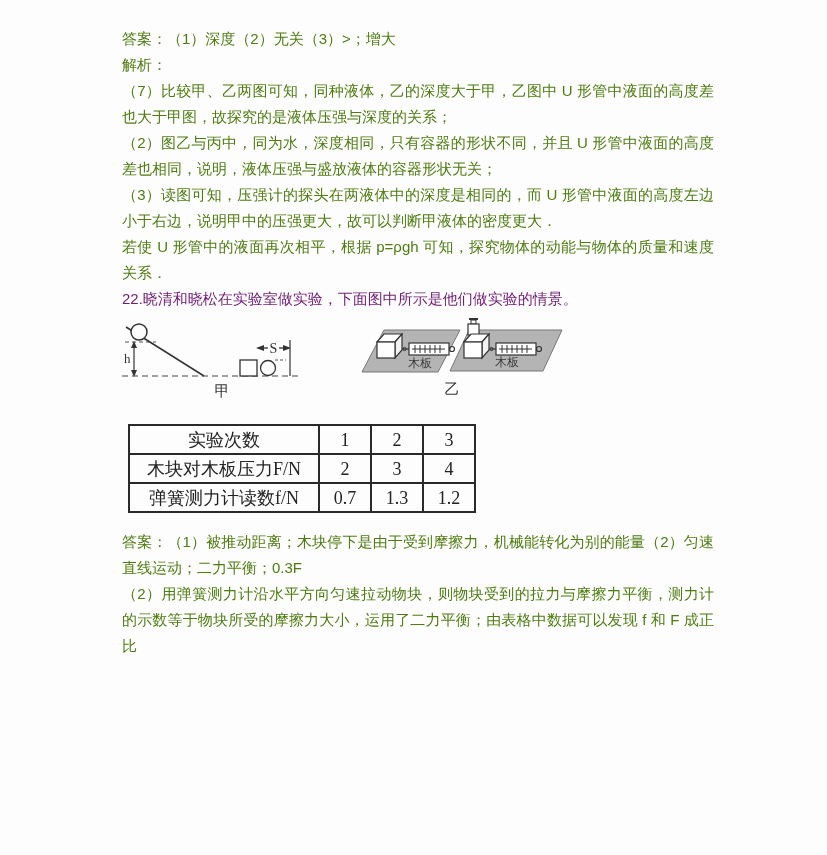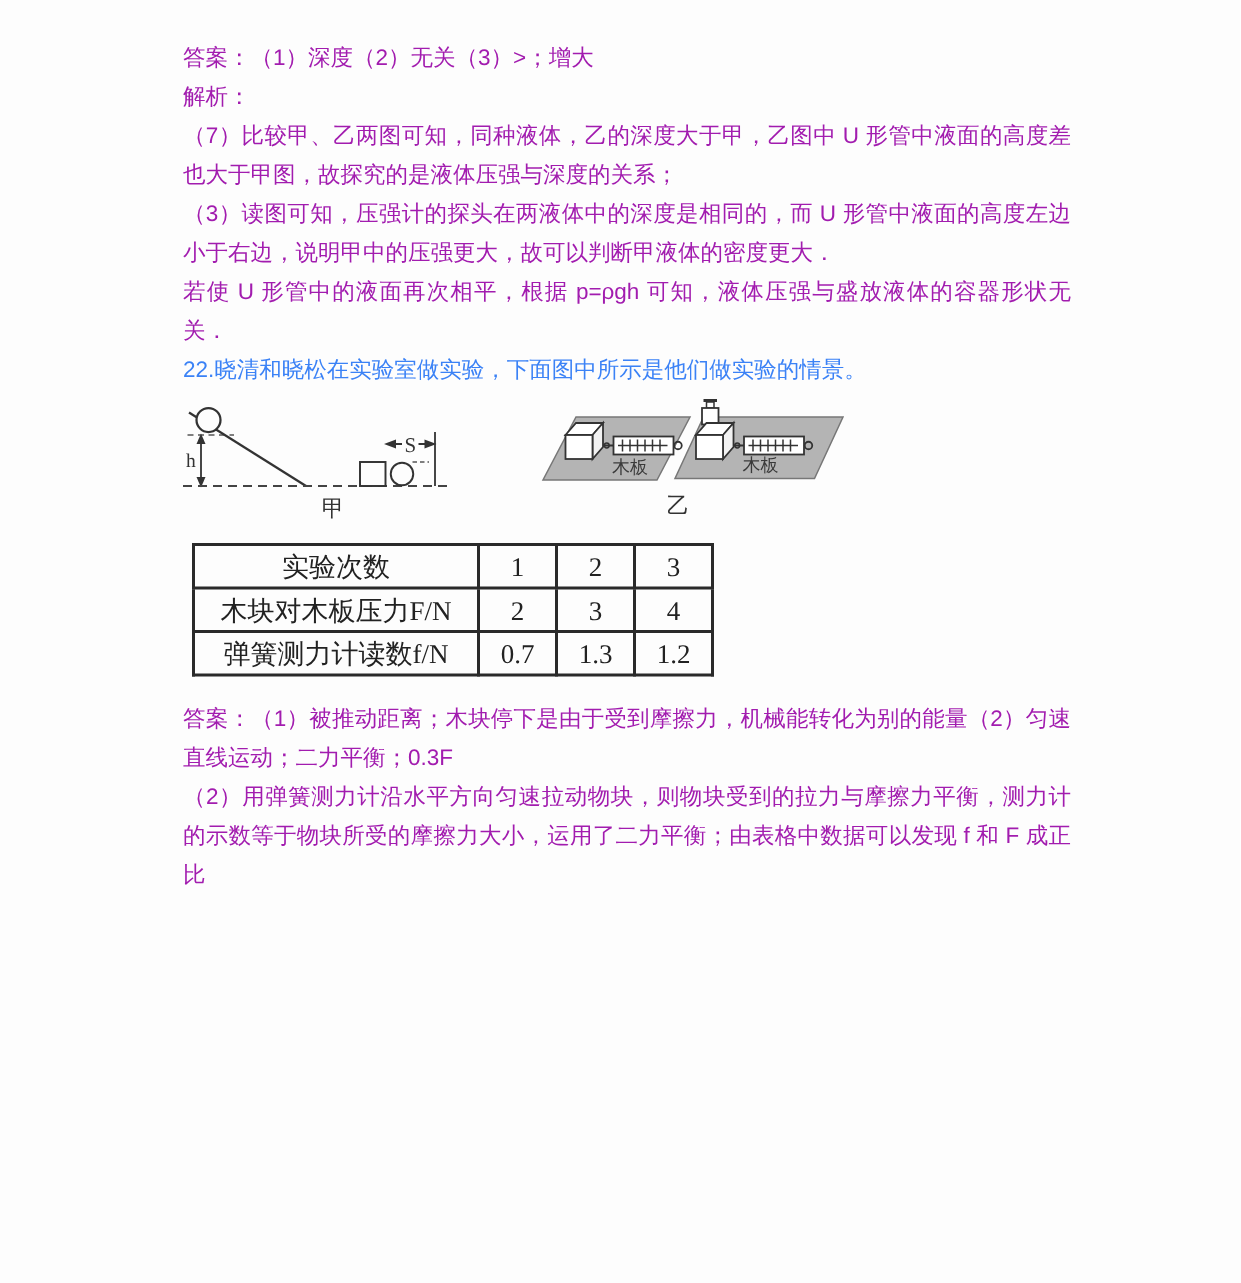--- a/index.html
+++ b/index.html
@@ -5,48 +5,49 @@
   html,body{margin:0;padding:0;background:#ffffff;}
   .page{
     position:relative;width:827px;height:855px;background:#fdfdfd;overflow:hidden;
     font-family:"Liberation Sans","DejaVu Sans",sans-serif;
   }
   .content{
     position:absolute;left:122px;top:26px;width:592px;
     font-size:15px;line-height:26px;text-align:justify;
   }
   p{margin:0;padding:0;}
-  .red{color:#a21caf;}
-  .black{color:#3b82f6;}
+  .red{color:#4d7c0f;}
+  .black{color:#701a75;}
   .figures{display:flex;align-items:flex-start;margin:4px 0 4px 0;}
   .fig-jia{width:180px;flex:none;}
   .fig-yi{width:215px;flex:none;margin-left:55px;}
   svg text{font-family:"Liberation Serif","DejaVu Serif",serif;}
   table.exp{
-    border-collapse:collapse;margin:14px 0 16px 6px;
+    border-collapse:collapse;margin:24px 0 16px 6px;
     font-size:18px;color:#222;
     font-family:"Liberation Serif","DejaVu Serif",serif;
   }
   table.exp td{
     border:2px solid #2a2a2a;text-align:center;height:27px;padding:0 5px;
   }
   td.hcol{width:178px;}
   td.vcol{width:40px;}
 </style>
 </head>
 <body>
 
 <div class="page">
   <div class="content">
 
     <p class="red">答案：（1）深度（2）无关（3）&gt;；增大</p>
     <p class="red">解析：</p>
     <p class="red">（7）比较甲、乙两图可知，同种液体，乙的深度大于甲，乙图中 U 形管中液面的高度差也大于甲图，故探究的是液体压强与深度的关系；</p>
+    <p class="red">（2）图乙与丙中，同为水，深度相同，只有容器的形状不同，并且 U 形管中液面的高度差也相同，说明，液体压强与盛放液体的容器形状无关；</p>
     <p class="red">（3）读图可知，压强计的探头在两液体中的深度是相同的，而 U 形管中液面的高度左边小于右边，说明甲中的压强更大，故可以判断甲液体的密度更大．</p>
-    <p class="red">若使 U 形管中的液面再次相平，根据 p=ρgh 可知，液体压强与盛放液体的容器形状无关．</p>
+    <p class="red">若使 U 形管中的液面再次相平，根据 p=ρgh 可知，探究物体的动能与物体的质量和速度关系．</p>
 
     <p class="black">22.晓清和晓松在实验室做实验，下面图中所示是他们做实验的情景。</p>
 
     <div class="figures">
 
       <svg class="fig-jia" width="180" height="84" viewBox="0 0 180 84">
         <line x1="3" y1="26" x2="34" y2="26" stroke="#555" stroke-width="1" stroke-dasharray="4,3"></line>
         <line x1="4" y1="11" x2="82" y2="60" stroke="#333" stroke-width="1.5"></line>
         <circle cx="17" cy="16" r="8" fill="#fdfdfd" stroke="#333" stroke-width="1.5"></circle>
         <g>

